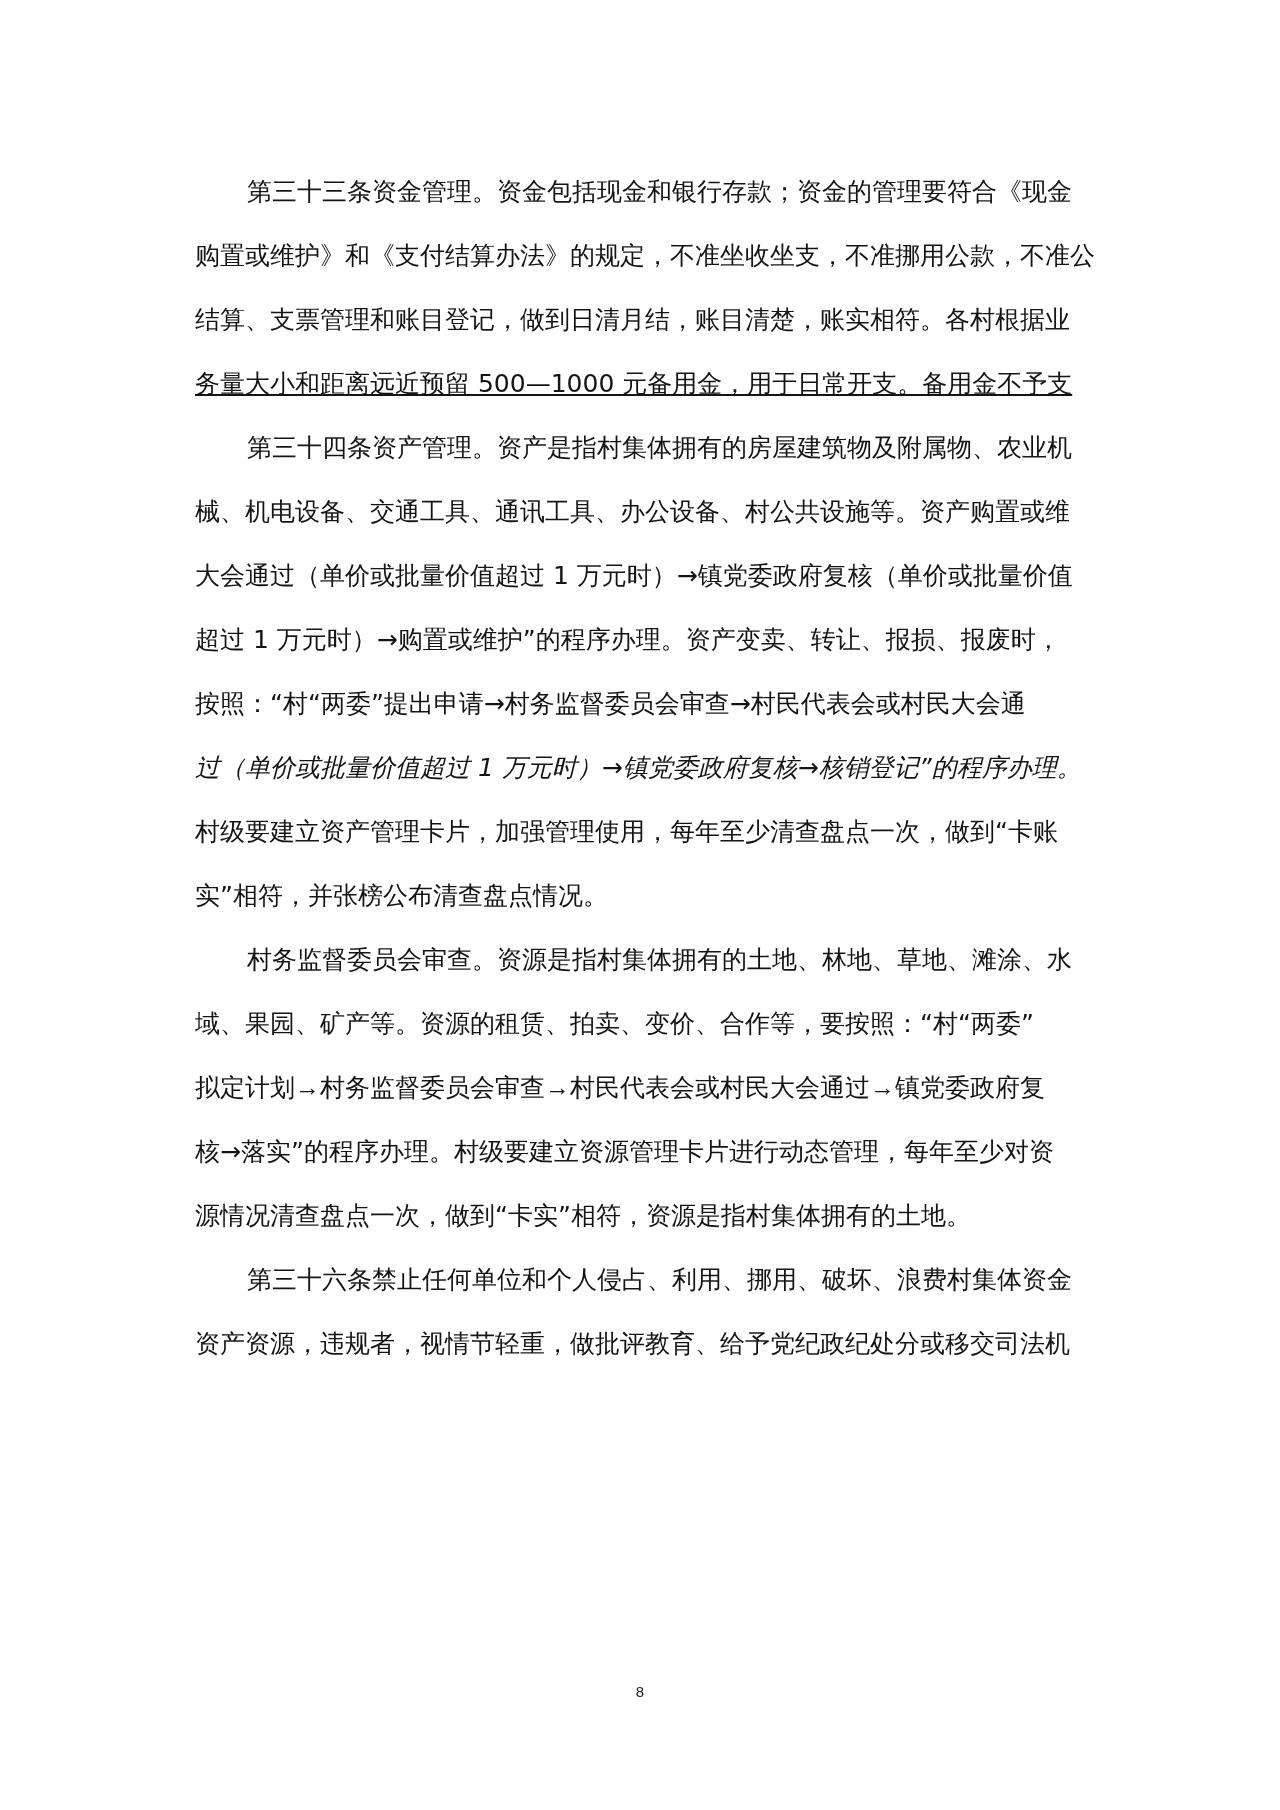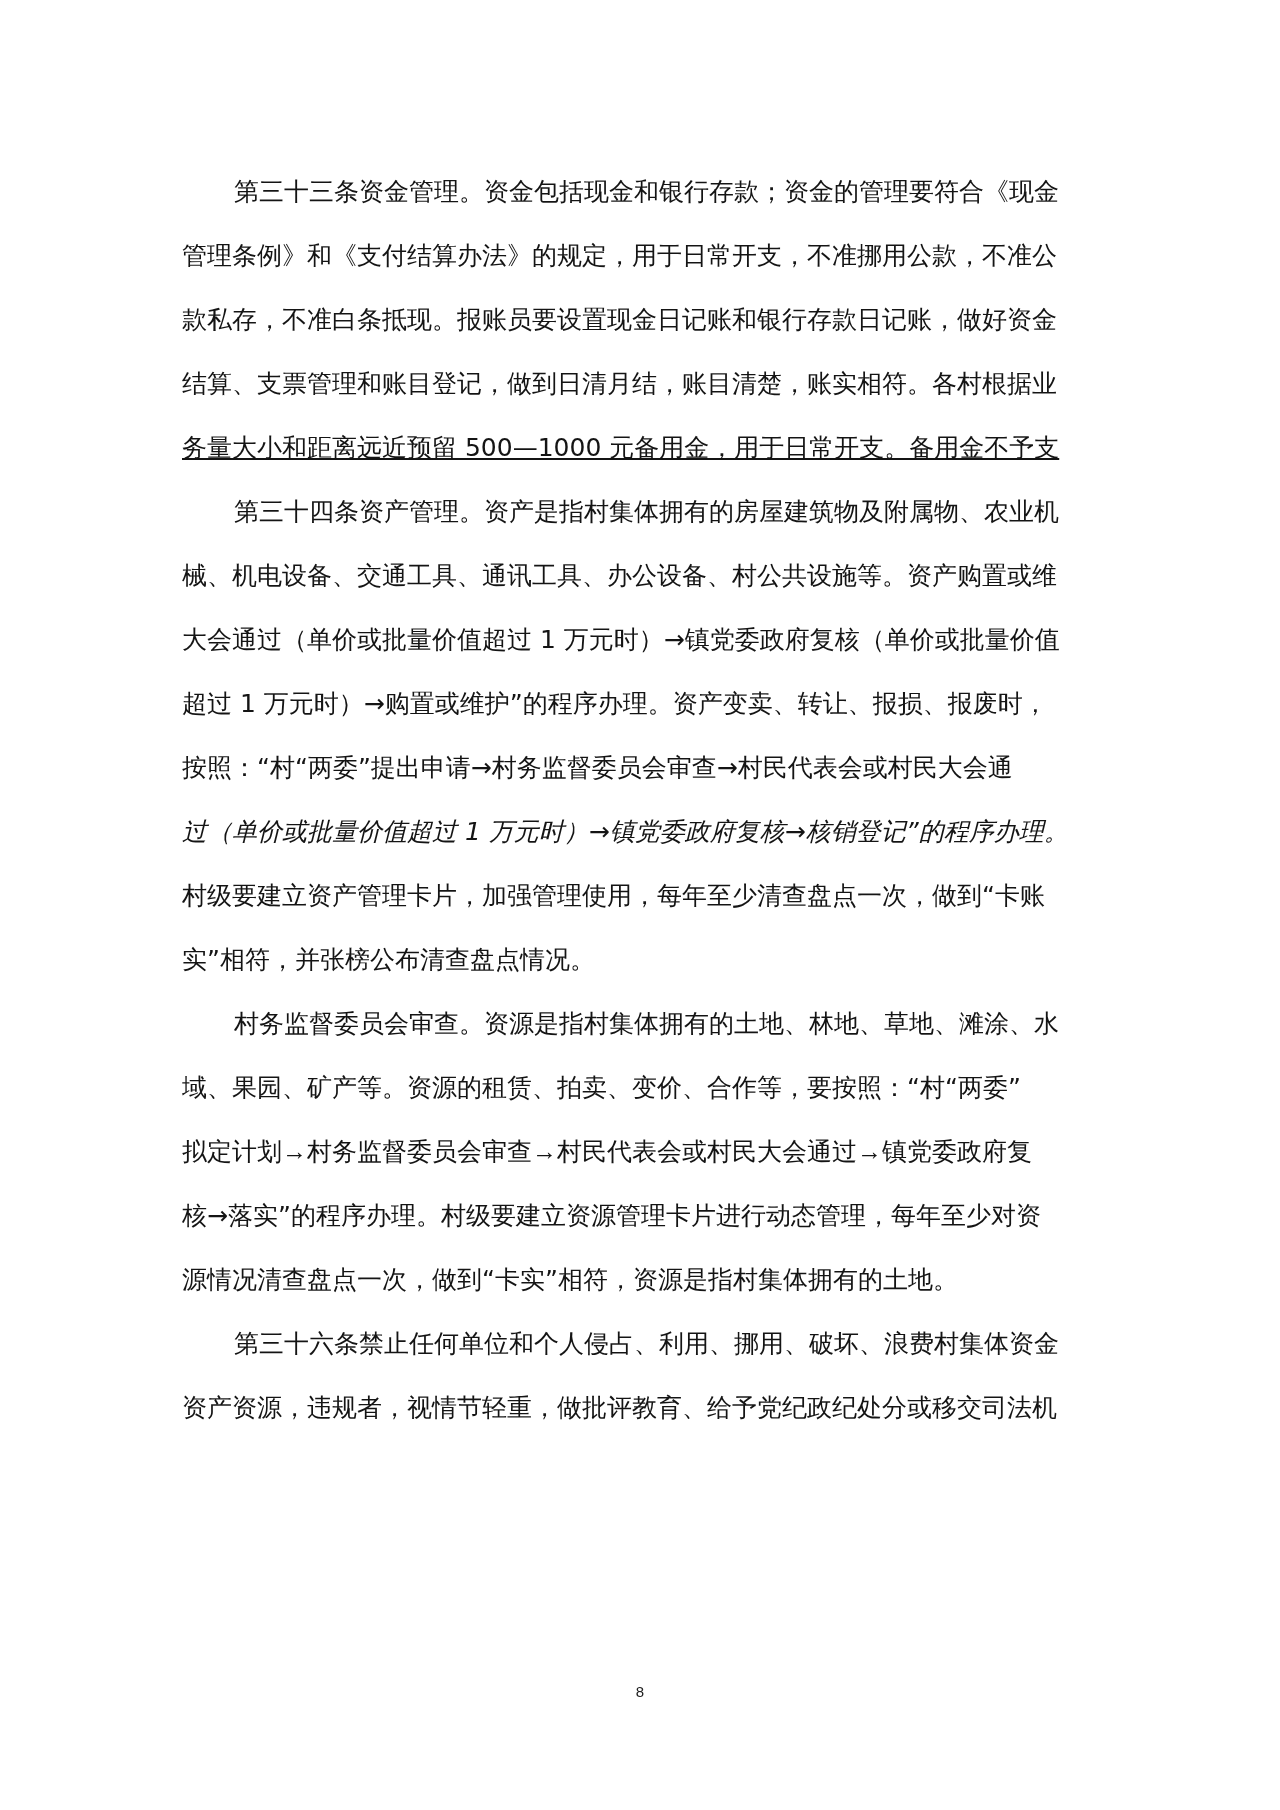--- a/index.html
+++ b/index.html
@@ -17,21 +17,21 @@
   }
   .page {
     position: absolute;
     left: 0; top: 0;
     width: 1280px;
     height: 1810px;
     background: #ffffff;
   }
   .body-text {
     position: absolute;
-    left: 182px;
+    left: 195px;
     top: 160px;
     width: 890px;
   }
   .line {
     height: 64px;
     line-height: 64px;
     font-size: 25px;
     white-space: nowrap;
     text-align: justify;
     text-align-last: justify;
@@ -56,22 +56,21 @@
   }
 </style>
 </head>
 <body>
 
 <div class="page">
   <div class="body-text" id="body-text">
 
     <div class="paragraph">
       <div class="line first" style="letter-spacing: 0px; text-align-last: left;">第三十三条资金管理。资金包括现金和银行存款；资金的管理要符合《现金</div>
-      <div class="line" style="letter-spacing: 0px; text-align-last: left;">管理条例》和《支付结算办法》的规定，用于日常开支，不准挪用公款，不准公</div>
-      <div class="line" style="letter-spacing: 0px; text-align-last: left;">款私存，不准白条抵现。报账员要设置现金日记账和银行存款日记账，做好资金</div>
+      <div class="line" style="letter-spacing: 0px; text-align-last: left;">购置或维护》和《支付结算办法》的规定，不准坐收坐支，不准挪用公款，不准公</div>
       <div class="line" style="letter-spacing: 0px; text-align-last: left;">结算、支票管理和账目登记，做到日清月结，账目清楚，账实相符。各村根据业</div>
       <div class="line" style="letter-spacing: 0px; text-align-last: left; text-decoration: underline;">务量大小和距离远近预留 500—1000 元备用金，用于日常开支。备用金不予支</div>
     </div>
 
     <div class="paragraph">
       <div class="line first" style="letter-spacing: 0px; text-align-last: left;">第三十四条资产管理。资产是指村集体拥有的房屋建筑物及附属物、农业机</div>
       <div class="line" style="letter-spacing: 0px; text-align-last: left;">械、机电设备、交通工具、通讯工具、办公设备、村公共设施等。资产购置或维</div>
       <div class="line" style="letter-spacing: 0px; text-align-last: left;">大会通过（单价或批量价值超过 1 万元时）→镇党委政府复核（单价或批量价值</div>
       <div class="line" style="letter-spacing: 0px; text-align-last: left;">超过 1 万元时）→购置或维护”的程序办理。资产变卖、转让、报损、报废时，</div>
       <div class="line" style="letter-spacing: 0px; text-align-last: left;">按照：“村“两委”提出申请→村务监督委员会审查→村民代表会或村民大会通</div>

